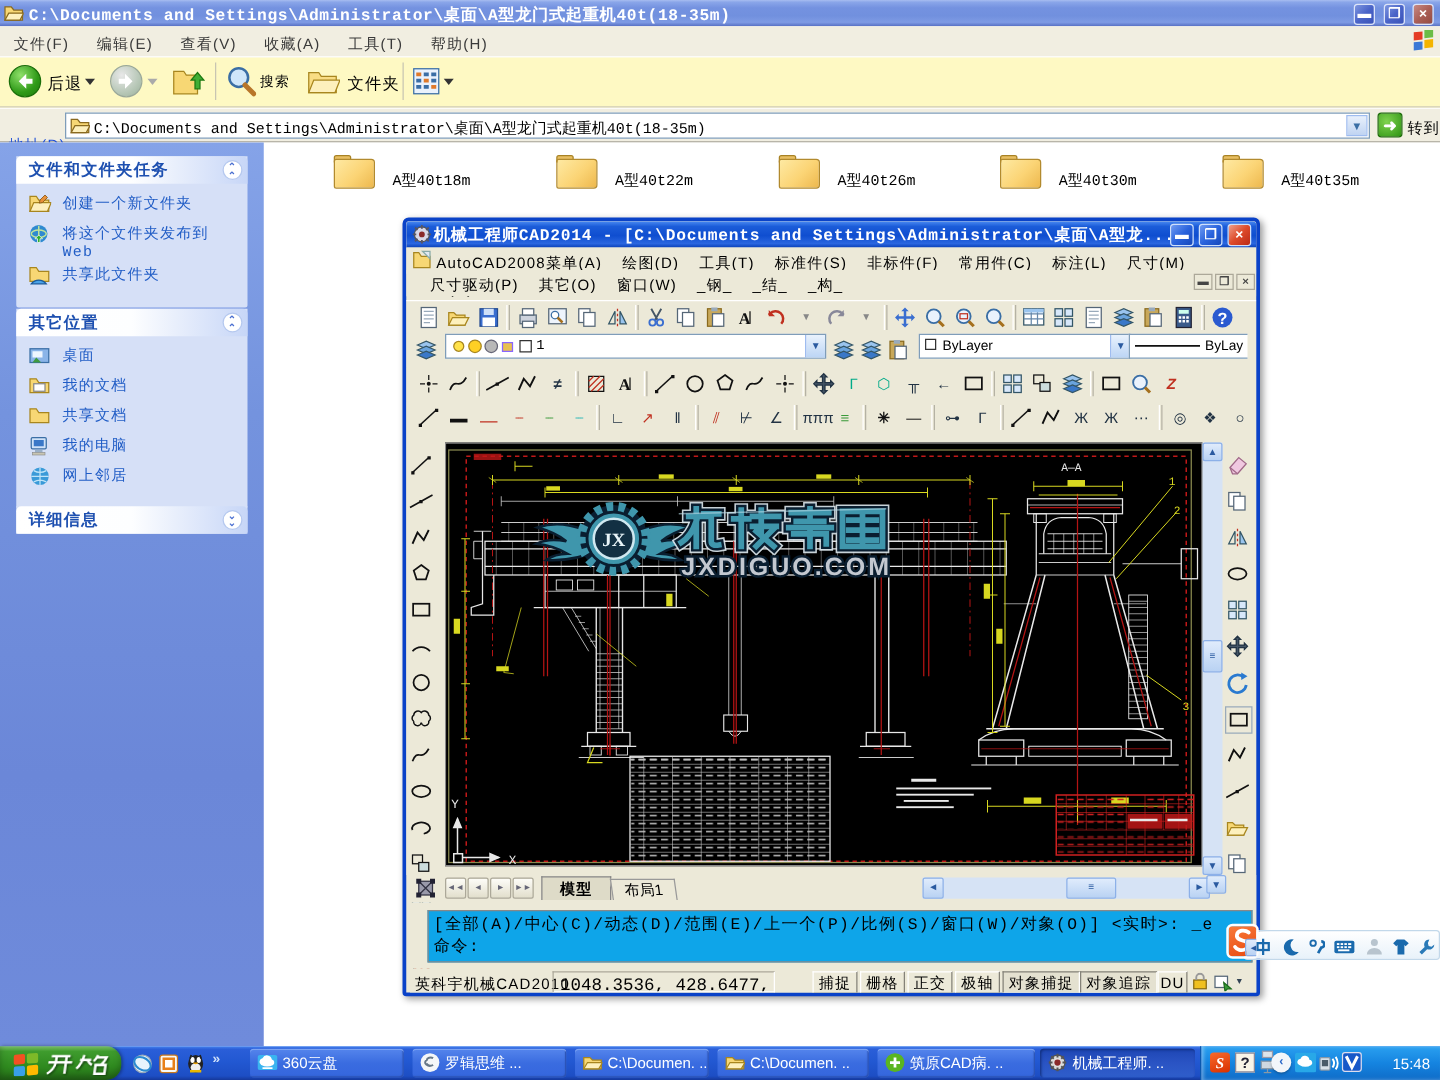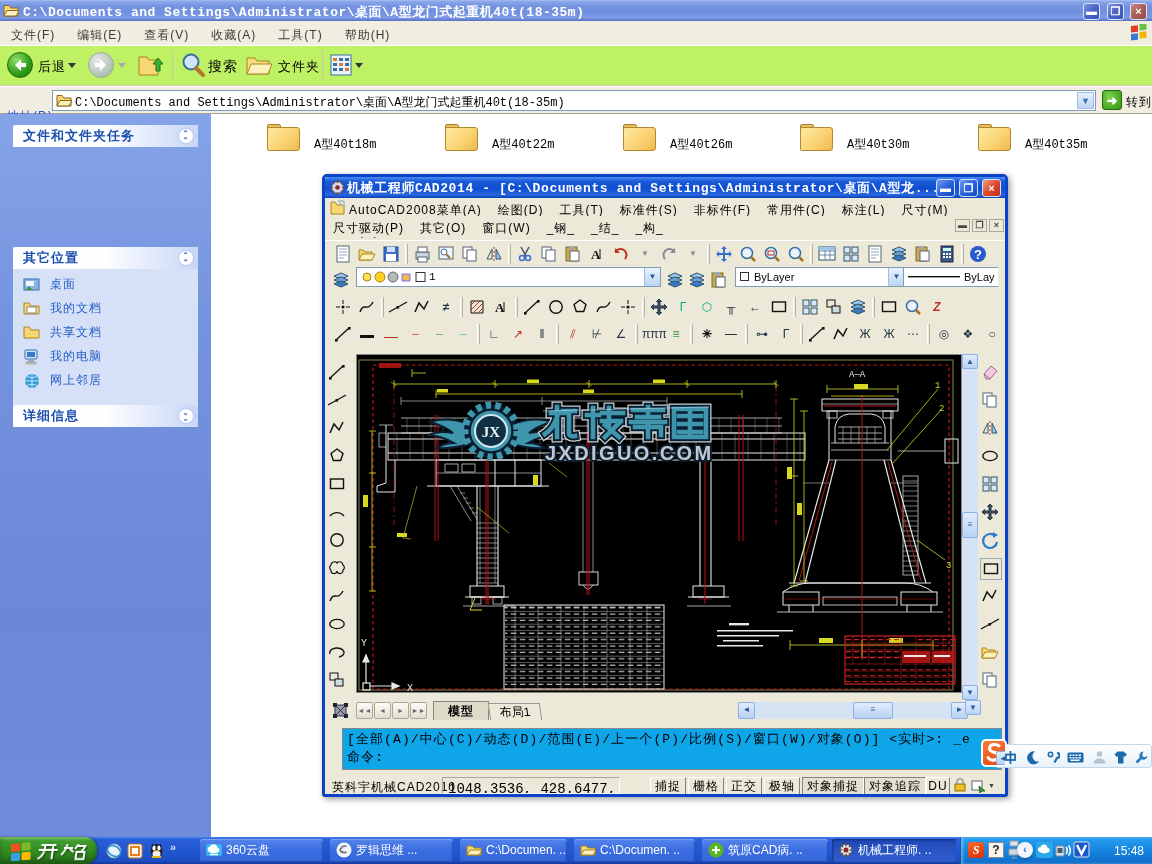--- a/index.html
+++ b/index.html
@@ -11,21 +11,21 @@
 #xtitle{left:0;top:0;width:1152px;height:21px;
  background:linear-gradient(180deg,#a8bdf0 0%,#8aa6e9 8%,#7492e0 30%,#7190de 60%,#7e9ae4 85%,#566fc3 100%);}
 #xtitle .txt{position:absolute;left:23px;top:3px;color:#fff;font:bold 13px "Liberation Mono",monospace;letter-spacing:.5px;white-space:nowrap;}
 .tbtn{position:absolute;top:3px;width:17px;height:17px;border-radius:3px;border:1px solid #dce4f8;
  color:#fff;text-align:center;font:bold 11px "Liberation Sans",sans-serif;line-height:15px;}
 .tbtn.min,.tbtn.max{background:linear-gradient(135deg,#7f97e0 0%,#4a64c8 50%,#3a53b8 100%);}
 .tbtn.cls{background:linear-gradient(135deg,#c88a84 0%,#aa5f56 50%,#944a42 100%);}
 #xmenu{left:0;top:21px;width:1152px;height:25px;background:#f1eee1;border-bottom:1px solid #fff;color:#3a3a3a;font-size:12px;}
 #xmenu span{display:inline-block;margin:6px 11px 0 11px;letter-spacing:1px;}
 #xmenu .winlogo{position:absolute;right:4px;top:3px;width:18px;height:18px;}
-#xtoolbar{left:0;top:46px;width:1152px;height:40px;background:#bef264;border-bottom:1px solid #cfccb8;}
+#xtoolbar{left:0;top:46px;width:1152px;height:40px;background:#fef9c3;border-bottom:1px solid #cfccb8;}
 #xaddr{left:0;top:87px;width:1152px;height:27px;background:#f1eee1;border-bottom:1px solid #a5a396;font-size:12px;}
 #xaddr .lbl{position:absolute;left:7px;top:21px;letter-spacing:1px;color:#1d4ed8;}
 #xaddr .box{position:absolute;left:52px;top:3px;width:1044px;height:21px;background:#fff;border:1px solid #7f9db9;}
 #xaddr .box .txt{position:absolute;left:22px;top:3px;font:12px "Liberation Mono",monospace;white-space:nowrap;}
 #xaddr .drop{position:absolute;right:1px;top:1px;width:17px;height:17px;background:linear-gradient(180deg,#e8f0fb,#c0d4f2);border:1px solid #9ebcf0;color:#3a6ea5;font-size:9px;text-align:center;line-height:16px;}
 #xaddr .go{position:absolute;left:1102px;top:3px;width:20px;height:20px;border-radius:3px;background:radial-gradient(circle at 35% 35%,#7fd24f,#2f9413);border:1px solid #1d6b0a;color:#fff;font:bold 13px "Liberation Sans";text-align:center;line-height:19px;}
 #xaddr .gotxt{position:absolute;left:1126px;top:7px;letter-spacing:1px;}
 #xcontent{left:0;top:114px;width:1152px;height:723px;background:#fff;}
 #sidebar{left:0;top:0;width:211px;height:723px;background:linear-gradient(180deg,#85a3e8 0%,#7493de 30%,#6b87d8 70%,#6f8bdb 100%);}
 .panel{position:absolute;left:13px;width:185px;background:#d6e0f7;border-radius:0 0 2px 2px;}
@@ -290,21 +290,21 @@
     <svg class="abs" style="left:136px;top:5px;" width="28" height="28" viewBox="0 0 28 28">
       <path d="M3 9 L3 24 L22 24 L22 9 L13 9 L11 6 L3 6 Z" fill="#f7d774" stroke="#a8861f"></path>
       <path d="M17 13 L22 7 L27 13 L24 13 L24 20 L20 20 L20 13 Z" fill="#3fae34" stroke="#1c7a12"></path>
     </svg>
     <div class="abs" style="left:172px;top:4px;width:1px;height:30px;background:#c8c5b2;"></div>
 
     <svg class="abs" style="left:180px;top:6px;" width="25" height="26" viewBox="0 0 25 26">
       <circle cx="11" cy="10" r="7.5" fill="#cfe6fa" stroke="#3a6ea5" stroke-width="2"></circle>
       <line x1="16" y1="16" x2="23" y2="23" stroke="#b8762a" stroke-width="4" stroke-linecap="round"></line>
     </svg>
-    <div class="abs" style="left:208px;top:12px;font-size:14px;letter-spacing:1px;">搜索</div>
+    <div class="abs" style="left:208px;top:12px;font-size:11px;letter-spacing:1px;">搜索</div>
 
     <svg class="abs" style="left:246px;top:7px;" width="26" height="24" viewBox="0 0 26 24">
       <path d="M1 5 L1 21 L23 21 L23 8 L11 8 L9 5 Z" fill="#f9dd84" stroke="#a8861f"></path>
       <path d="M1 21 L5 11 L26 11 L22 21 Z" fill="#fdf0bd" stroke="#a8861f"></path>
     </svg>
     <div class="abs" style="left:278px;top:12px;font-size:13px;letter-spacing:1px;">文件夹</div>
     <div class="abs" style="left:322px;top:4px;width:1px;height:30px;background:#c8c5b2;"></div>
 
     <svg class="abs" style="left:330px;top:8px;" width="22" height="22" viewBox="0 0 22 22">
       <rect x="1" y="1" width="20" height="20" fill="#eaf2fc" stroke="#3a6ea5"></rect>
@@ -330,20 +330,37 @@
         <div class="txt">C:\Documents and Settings\Administrator\桌面\A型龙门式起重机40t(18-35m)</div>
         <div class="drop">▼</div>
       </div>
     <div class="go">➜</div>
       <div class="gotxt">转到</div>
   </div>
   <div id="xcontent" class="abs">
     <div id="sidebar" class="abs">
       <div class="panel" style="top:11px;">
         <div class="hd">文件和文件夹任务<div class="chev">⌃<br>⌃</div></div>
+        <div class="bd">
+          <div class="pitem"><svg class="ic" viewBox="0 0 18 16">
+                <path d="M1 4 L1 14 L16 14 L16 5 L8 5 L6 2 L1 2 Z" fill="#f7d774" stroke="#a8861f"></path>
+                <path d="M1 14 L4 7 L18 7 L15 14 Z" fill="#fdf0bd" stroke="#a8861f"></path>
+                <path d="M13 1 l2 2 l-4 4 l-2.5 .5 l.5 -2.5 Z" fill="#e8913a" stroke="#8a5a1a" stroke-width=".7"></path>
+              </svg>创建一个新文件夹</div>
+          <div class="pitem"><svg class="ic" viewBox="0 0 18 16">
+                <circle cx="8" cy="8" r="7" fill="#2f8ad0"></circle>
+                <path d="M2 8 a6 3 0 0 0 12 0 a6 3 0 0 0 -12 0" fill="none" stroke="#bfe49a" stroke-width="1.2"></path>
+                <path d="M8 1.5 v13" stroke="#bfe49a" stroke-width="1.2"></path>
+                <path d="M5 12 l3-3 l3 3 l-2 0 l0 3 l-2 0 l0-3 Z" fill="#2fae2f" stroke="#fff" stroke-width=".6"></path>
+              </svg>将这个文件夹发布到<br><span style="font-family:'Liberation Mono';">Web</span></div>
+          <div class="pitem"><svg class="ic" viewBox="0 0 18 16">
+                <path d="M1 4 L1 13 L16 13 L16 5 L8 5 L6 2 L1 2 Z" fill="#f7d774" stroke="#a8861f"></path>
+                <path d="M2 15 c3-4 9-4 12 0 Z" fill="#4aa3e8" stroke="#1a5a9a"></path>
+              </svg>共享此文件夹</div>
+        </div>
       </div>
       <div class="panel" style="top:133px;">
         <div class="hd">其它位置<div class="chev">⌃<br>⌃</div></div>
         <div class="bd">
           <div class="pitem"><svg class="ic" viewBox="0 0 18 16">
                 <rect x="1" y="2" width="15" height="11" fill="#8ab4e8" stroke="#3a6ea5"></rect>
                 <rect x="3" y="4" width="8" height="5" fill="#eef6ff"></rect>
                 <path d="M3 13 l3-4 l4 4 Z" fill="#3f9a3f"></path>
               </svg>桌面</div>
           <div class="pitem"><svg class="ic" viewBox="0 0 18 16">
@@ -422,21 +439,21 @@
       <div class="cbtn b2" style="left:634px;">❐</div>
       <div class="cbtn b3" style="left:657px;">×</div>
     </div>
     <div id="cmenu1" class="cadrow abs" style="top:21px;height:21px;">
       <svg class="abs" style="left:5px;top:2px;" width="16" height="16" viewBox="0 0 16 16">
           <path d="M1 4 L1 14 L14 14 L14 5 L7 5 L5 2 L1 2 Z" fill="#f7d774" stroke="#a8861f"></path>
           <path d="M8 1 l6 6 l0-6 Z" fill="#dfe8f2" stroke="#8aa"></path>
         </svg>
       <span style="margin-left:24px;">AutoCAD2008菜单(A)</span><span>绘图(D)</span><span>工具(T)</span><span>标准件(S)</span><span>非标件(F)</span><span>常用件(C)</span><span>标注(L)</span><span>尺寸(M)</span><span>序号(N)</span>
     </div>
-    <div id="cmenu2" class="cadrow abs" style="top:39px;height:21px;">
+    <div id="cmenu2" class="cadrow abs" style="top:39px;height:21px;padding-left:11px;">
       <span>尺寸驱动(P)</span><span>其它(O)</span><span>窗口(W)</span><span>_钢_</span><span>_结_</span><span>_构_</span>
       <div class="mdibtn" style="left:630px;top:3px;">▬</div>
       <div class="mdibtn" style="left:647px;top:3px;">❐</div>
       <div class="mdibtn" style="left:664px;top:3px;">×</div>
     </div>
     <div id="ctb1" class="cadrow abs" style="top:63px;height:27px;border-top:1px solid #fff;padding-left:6px;">
       <svg class="chip">
           <use href="#ic-page"></use>
         </svg><svg class="chip">
           <use href="#ic-open"></use>

